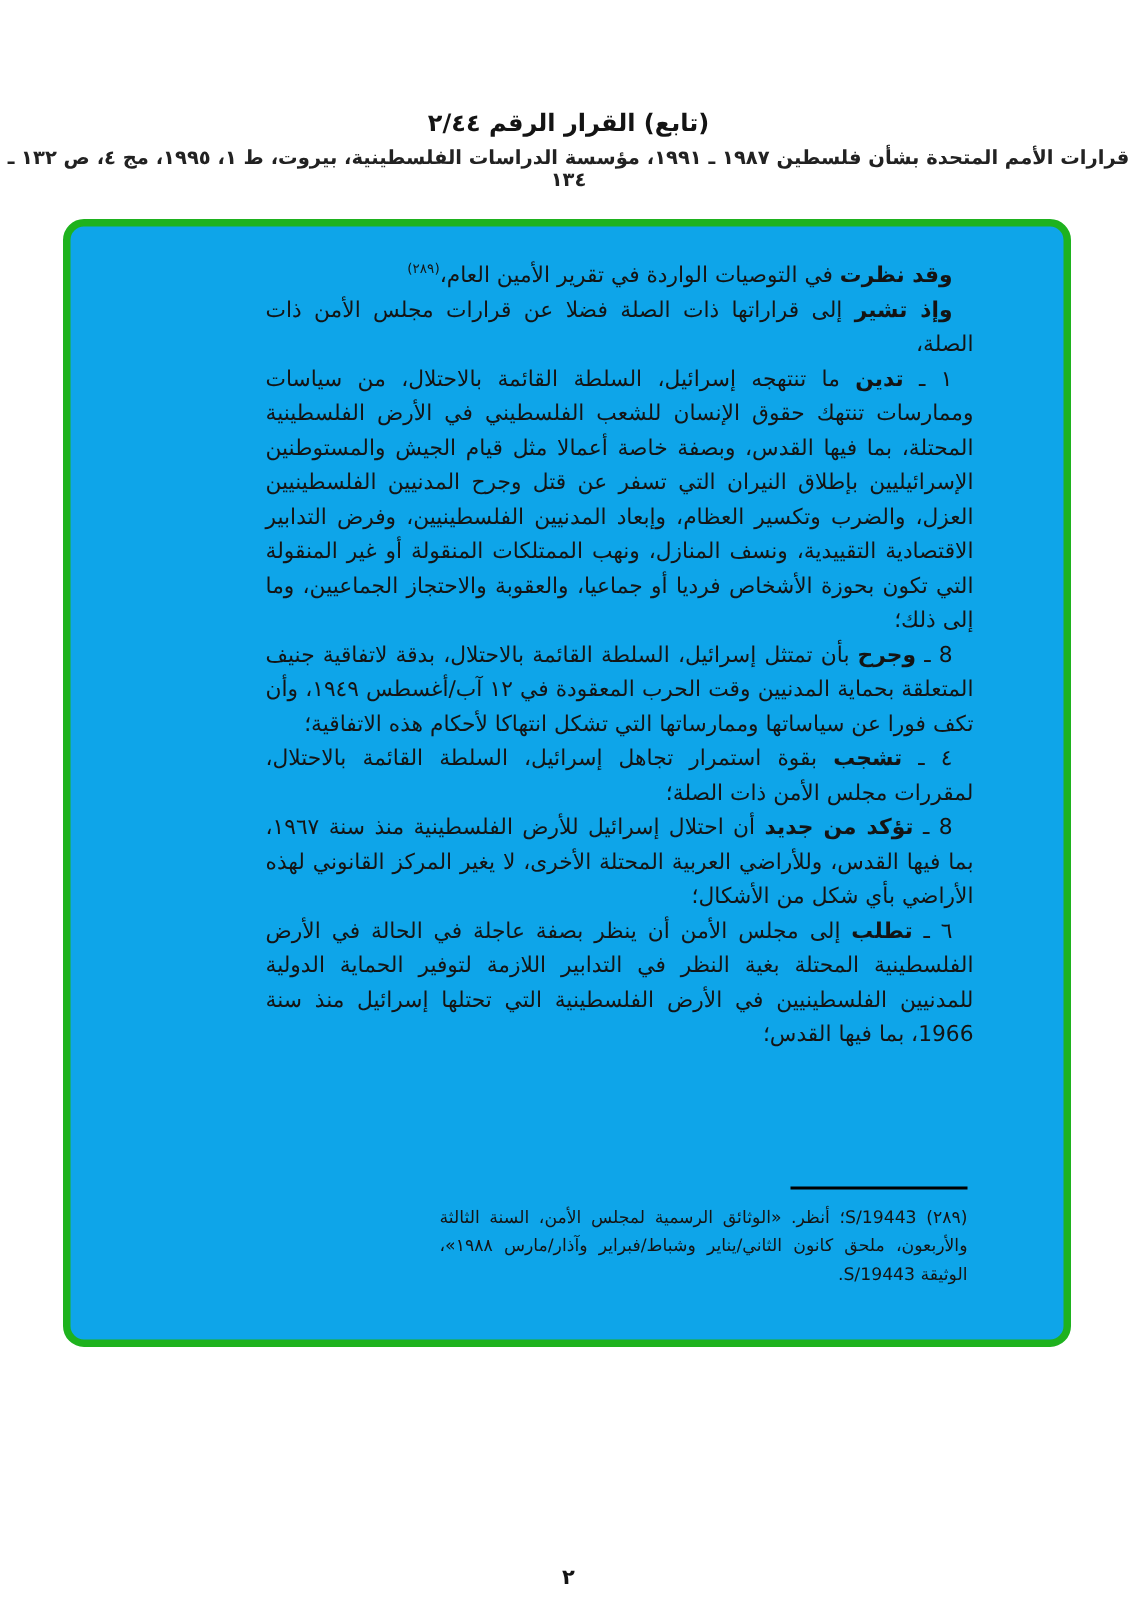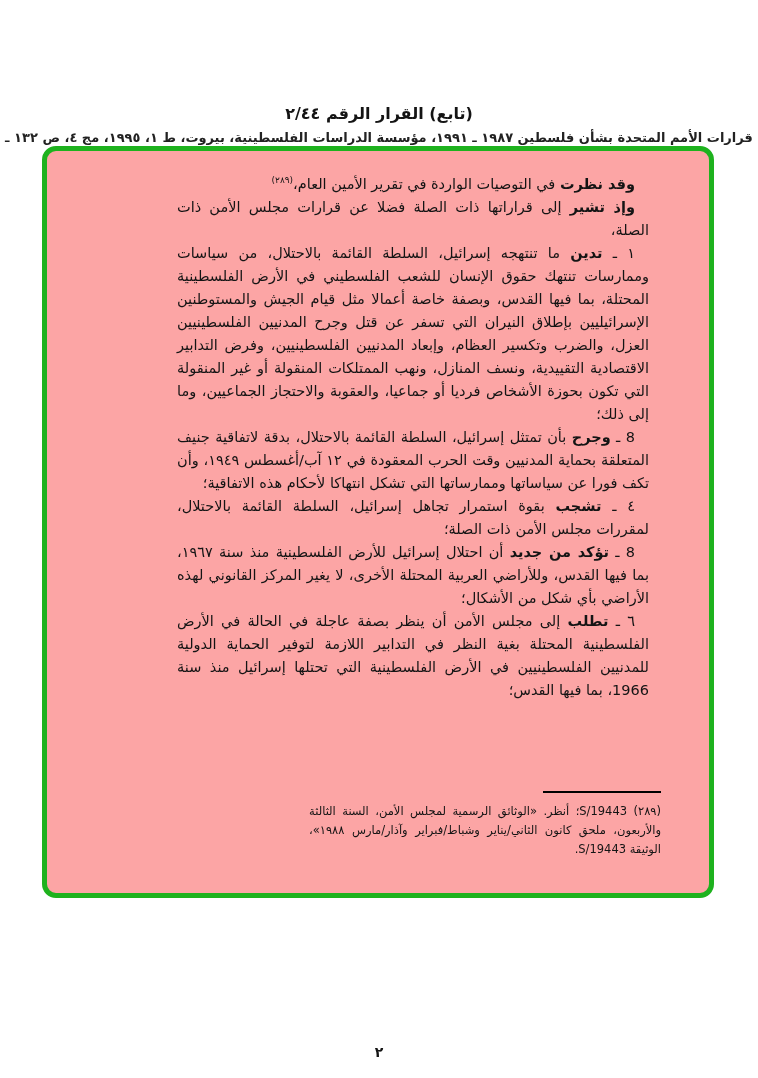--- a/index.html
+++ b/index.html
@@ -6,42 +6,42 @@
   html, body { margin: 0; padding: 0; }
   body {
     width: 758px; height: 1078px;
     background: #ffffff;
     font-family: "DejaVu Sans", sans-serif;
     color: #141414;
   }
   .page { position: relative; width: 758px; height: 1078px; background: #ffffff; overflow: hidden; }
 
   .doc-header { position: absolute; top: 72px; left: 0; width: 100%; text-align: center; direction: rtl; }
-  .doc-title { font-size: 16px; font-weight: 700; margin-top: 32px; }
+  .doc-title { font-size: 16px; font-weight: 700; }
   .doc-source { margin-top: 7px; font-size: 13px; font-weight: 700; color: #222222; }
 
   .green-box {
     position: absolute; left: 42px; top: 146px;
     width: 672px; height: 752px;
     border: 5px solid var(--frame-green, #1eb21e);
     border-radius: 14px;
-    background: #fca5a5;
+    background: #0ea5e9;
     overflow: hidden;
   }
 
   .content {
     position: absolute; top: 22px; right: 60px; width: 472px;
     direction: rtl; text-align: justify;
     font-size: 14.5px; line-height: 23px;
   }
   .para { margin: 0; text-indent: 14px; }
   .para b { font-weight: 700; }
   .fn-ref { font-size: 9px; vertical-align: super; line-height: 0; }
 
-  .footnote-block { position: absolute; bottom: 34px; right: 48px; width: 352px; direction: rtl; }
+  .footnote-block { position: absolute; bottom: 34px; right: 64px; width: 352px; direction: rtl; }
   .fn-rule { width: 118px; height: 2px; background: #000000; margin-bottom: 9px; }
   .fn-text { margin: 0; font-size: 11.5px; line-height: 19px; text-align: justify; }
 
   .page-number { position: absolute; bottom: 18px; left: 0; width: 100%; text-align: center; font-size: 14px; font-weight: 700; }
 </style>
 </head>
 <body>
 
 <div class="page">
 

